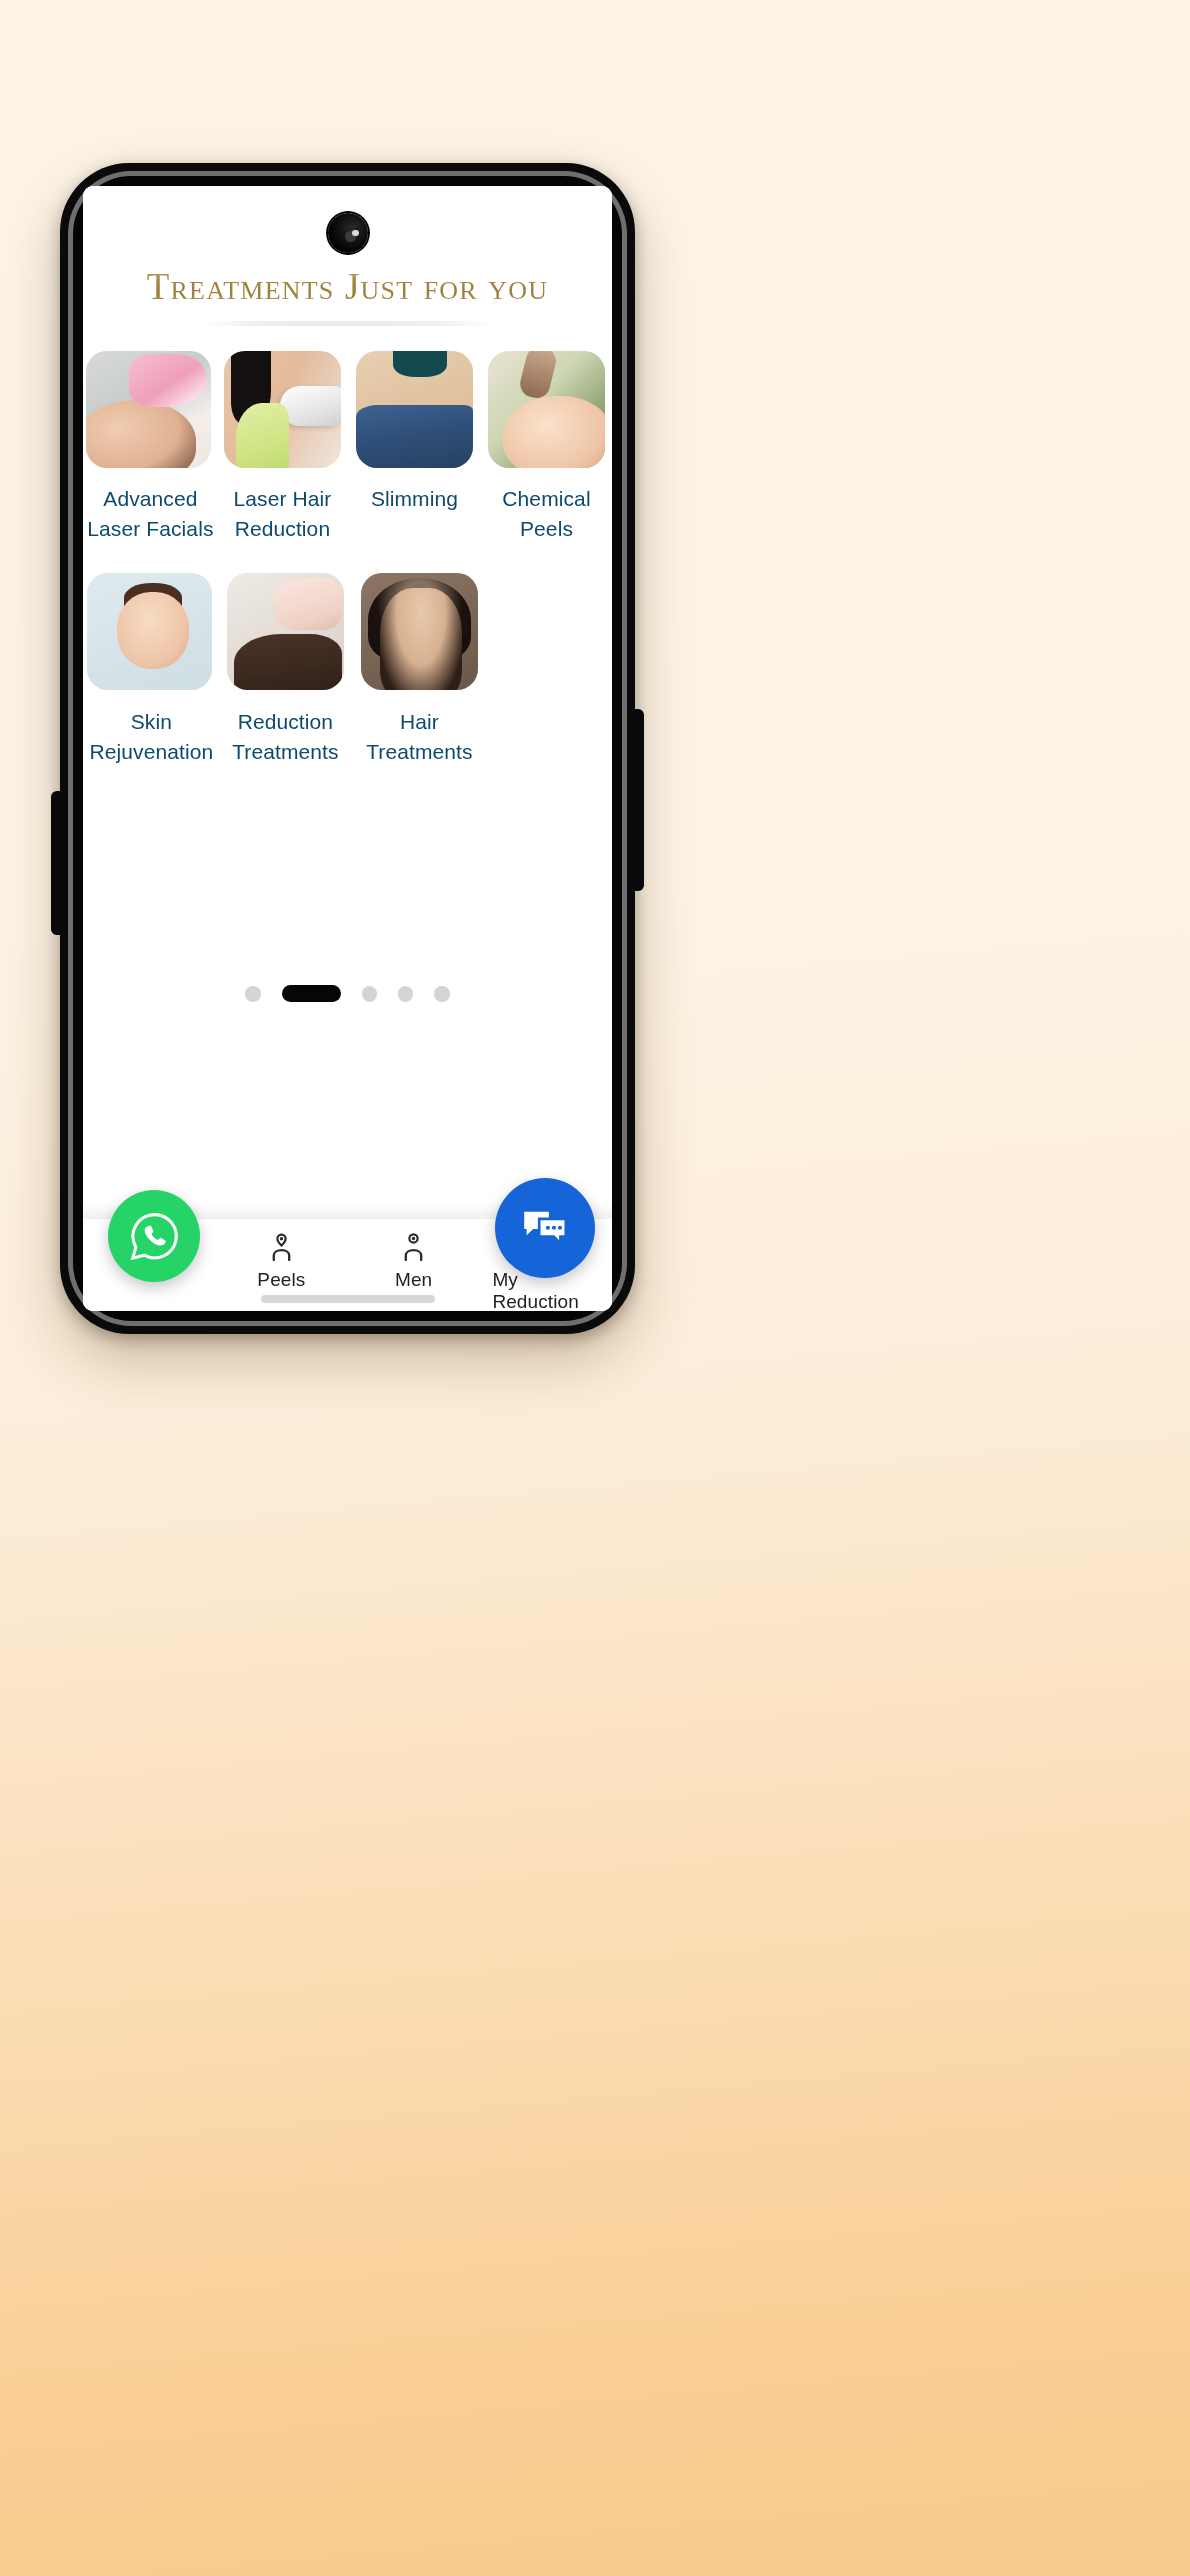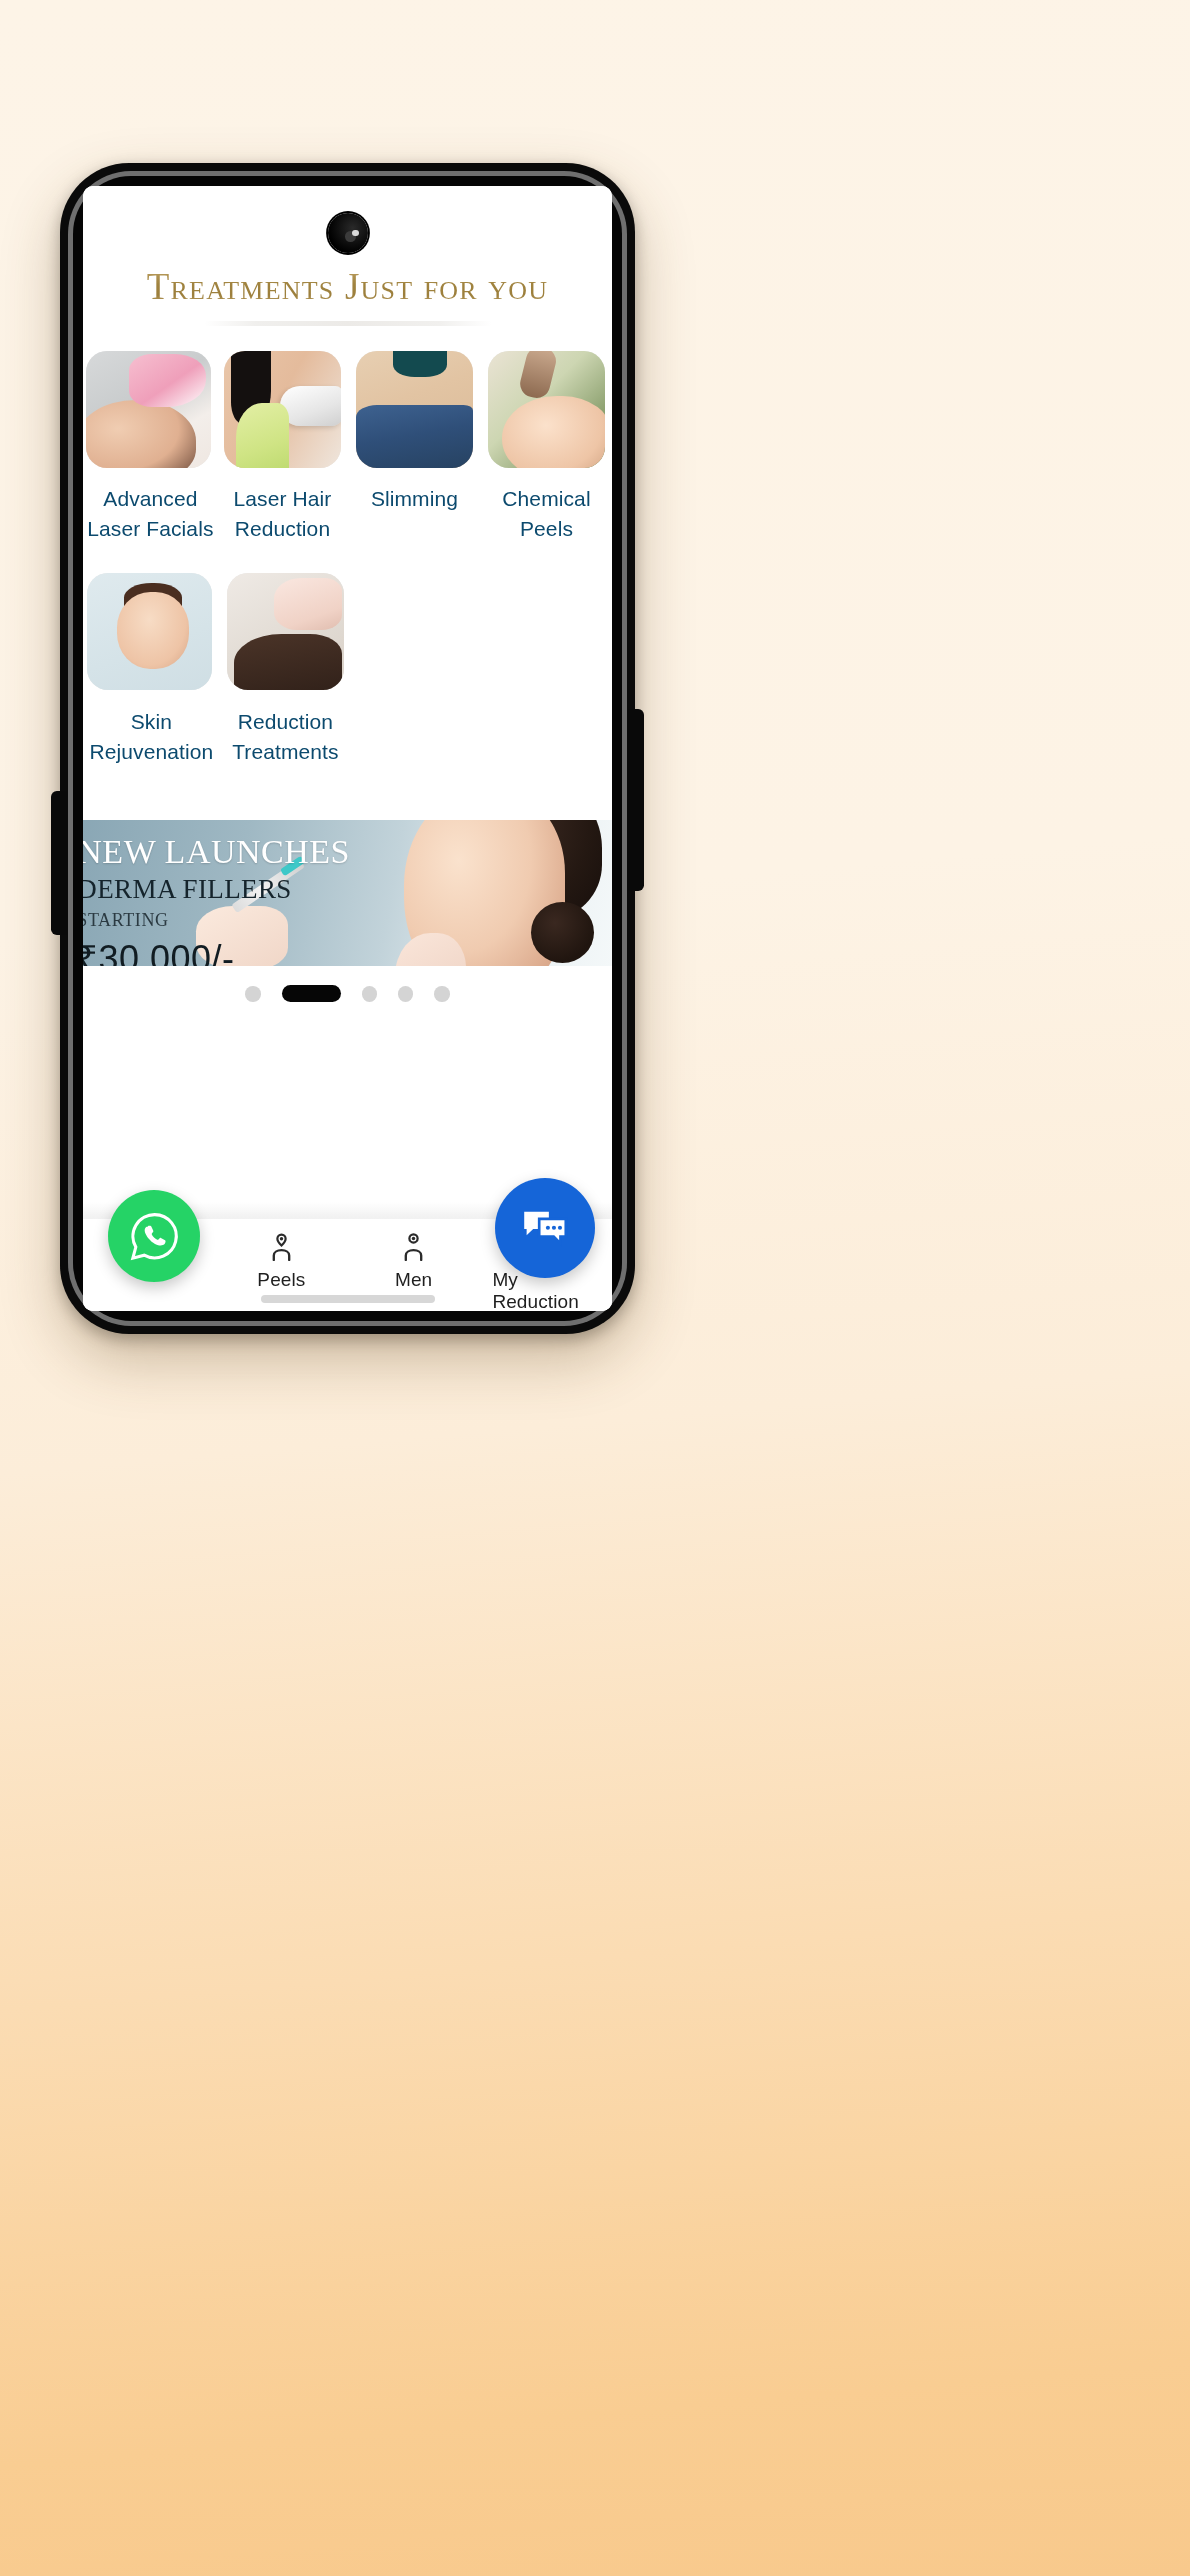--- a/index.html
+++ b/index.html
@@ -298,43 +298,30 @@
                   <div class="art a6"></div>
                 </div>
               <div class="tlabel">Skin Rejuvenation</div>
             </div>
             <div class="tile">
               <div class="thumb">
                   <div class="art a7"></div>
                 </div>
               <div class="tlabel">Reduction Treatments</div>
             </div>
+            <div class="tile">
+              <div class="thumb">
+                  <div class="art a8"></div>
+                </div>
+              <div class="tlabel">Hair Treatments</div>
+            </div>
           </div>
         </div>
 
         <div class="banner-area">
-          <div class="banner">
-            <div class="model">
-              <div class="hair"></div>
-              <div class="face"></div>
-              <div class="bun"></div>
-              <div class="hand"></div>
-            </div>
-            <div class="bhand"></div>
-            <div class="syringe"></div>
-            <div class="needle"></div>
-
-            <div class="btext">
-              <div class="b-line1">NEW LAUNCHES</div>
-              <div class="b-line2">DERMA FILLERS</div>
-              <div class="b-line3">STARTING</div>
-              <div class="b-price">₹30,000/-</div>
-
-            </div>
-          </div>
 
           <div class="dots">
             <div class="dot"></div>
             <div class="dot active"></div>
             <div class="dot"></div>
             <div class="dot"></div>
             <div class="dot"></div>
           </div>
         </div>
 

